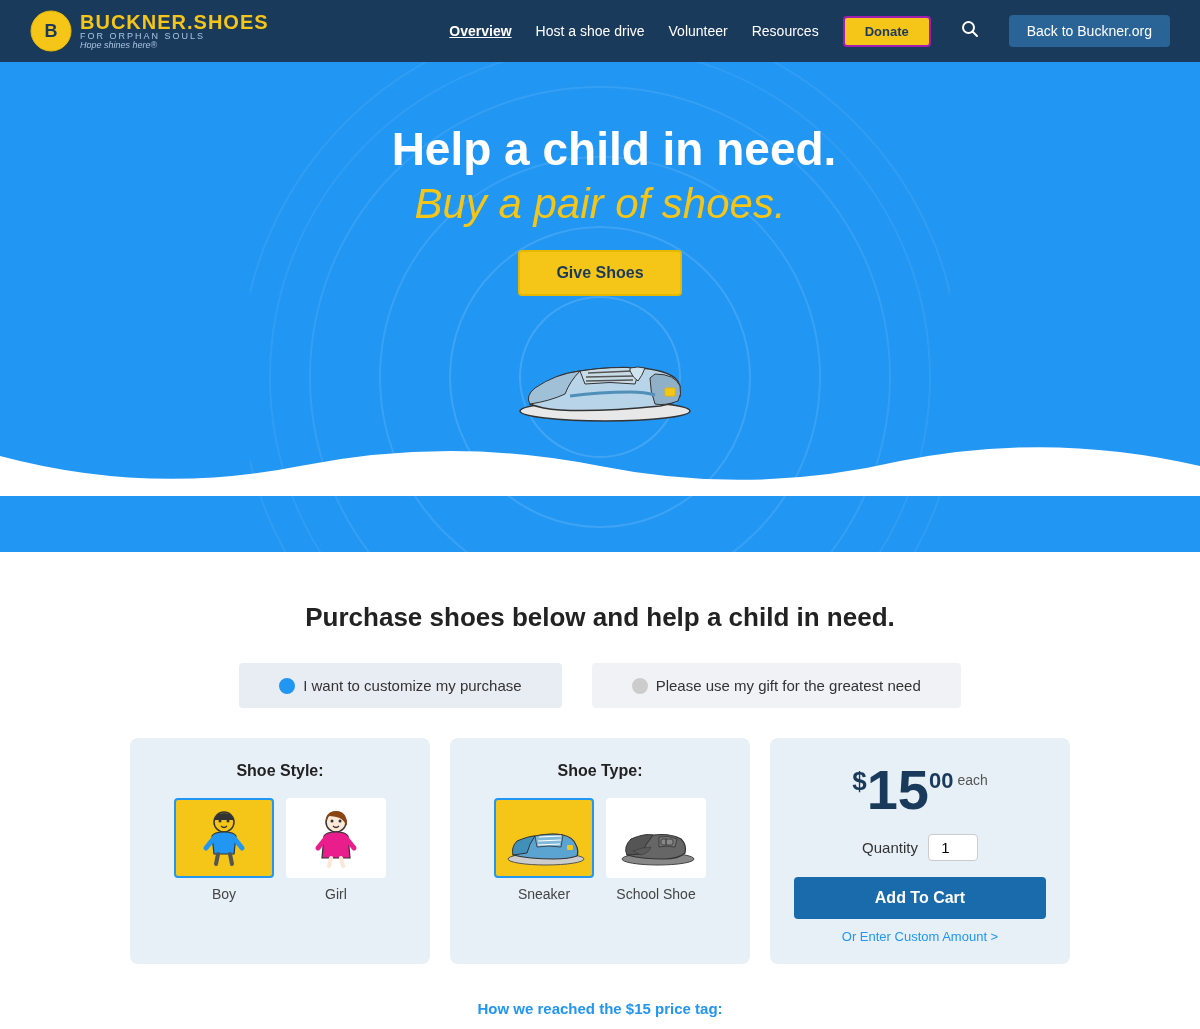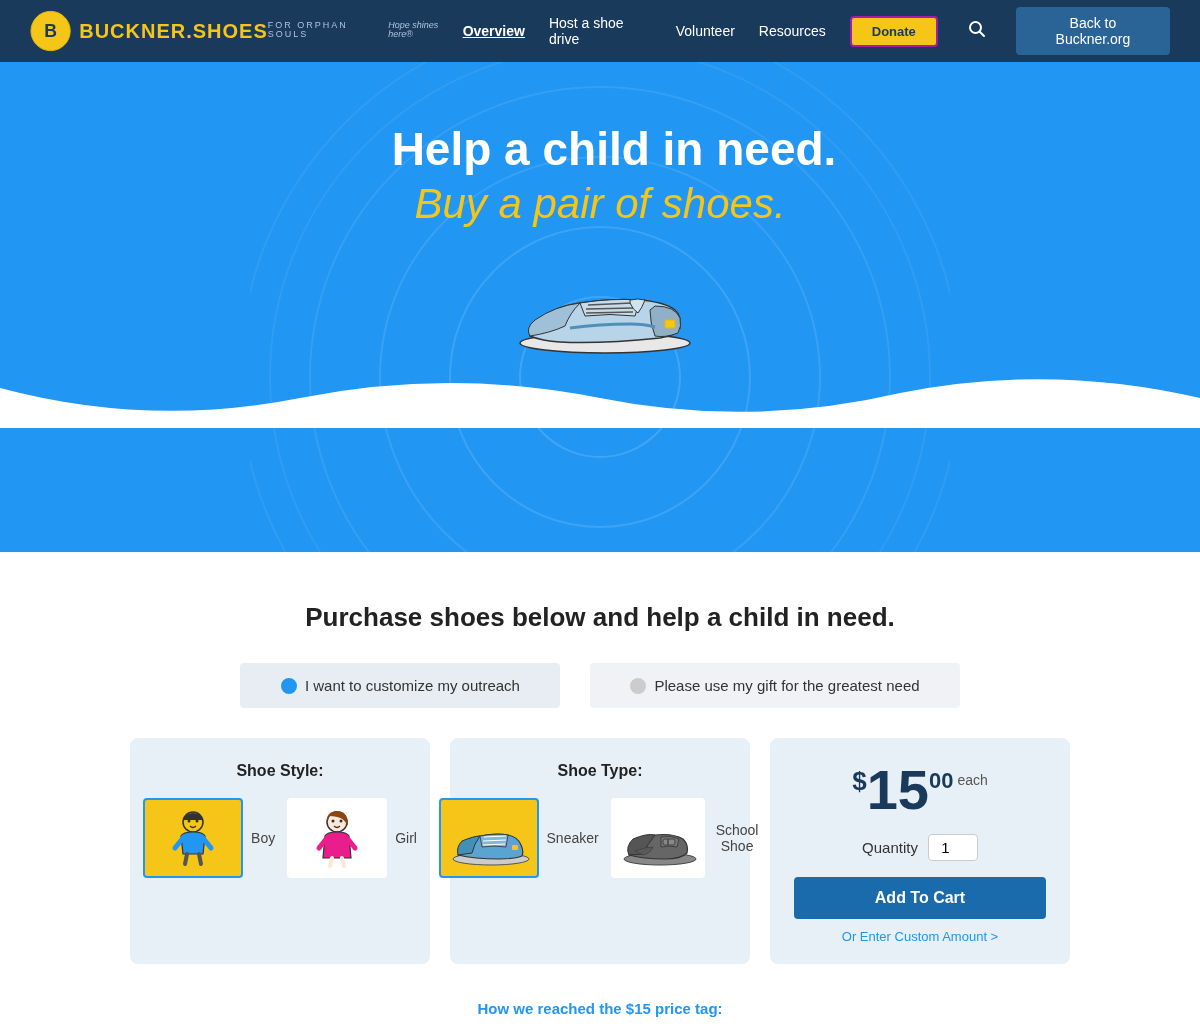--- a/index.html
+++ b/index.html
@@ -20,21 +20,21 @@
       display: flex;
       align-items: center;
       gap: 8px;
     }
     .logo-icon {
       width: 42px;
       height: 42px;
     }
     .logo-text {
       display: flex;
-      flex-direction: row;
+      flex-direction: column;
       line-height: 1;
     }
     .logo-brand {
       color: #fff;
       font-size: 20px;
       font-weight: bold;
       letter-spacing: 1px;
     }
     .logo-brand span { color: #f5c518; }
     .logo-subtitle {
@@ -234,21 +234,21 @@
       margin-bottom: 18px;
       text-align: center;
     }
     .card-options {
       display: flex;
       gap: 12px;
       justify-content: center;
     }
     .option-box {
       display: flex;
-      flex-direction: row;
+      flex-direction: column;
       align-items: center;
       gap: 8px;
       cursor: pointer;
     }
     .option-img-wrap {
       width: 100px;
       height: 80px;
       border-radius: 4px;
       background: #f5c518;
       display: flex;
@@ -423,20 +423,21 @@
       <circle cx="350" cy="350" r="150" stroke="rgba(255,255,255,0.13)" stroke-width="2"></circle>
       <circle cx="350" cy="350" r="220" stroke="rgba(255,255,255,0.11)" stroke-width="2"></circle>
       <circle cx="350" cy="350" r="290" stroke="rgba(255,255,255,0.09)" stroke-width="2"></circle>
       <circle cx="350" cy="350" r="360" stroke="rgba(255,255,255,0.07)" stroke-width="2"></circle>
       <circle cx="350" cy="350" r="330" stroke="rgba(255,255,255,0.07)" stroke-width="2"></circle>
     </svg>
   </div>
   <div class="hero-content">
     <h1 class="hero-title">Help a child in need.</h1>
     <div class="hero-subtitle">Buy a pair of shoes.</div>
+    <button class="btn-give">Give Shoes</button>
   </div>
   <div class="hero-shoe">
 
     <svg width="200" height="110" viewBox="0 0 200 110" fill="none">
 
       <ellipse cx="105" cy="95" rx="85" ry="10" fill="#e8e8e8" stroke="#333" stroke-width="1.5"></ellipse>
 
       <path d="M30 88 Q40 60 80 55 Q110 50 140 52 Q165 54 175 62 Q182 68 180 80 Q175 88 160 90 Q100 96 60 94 Q42 93 30 88Z" fill="#b8d4e8" stroke="#333" stroke-width="1.5"></path>
 
       <path d="M30 88 Q25 80 35 72 Q55 58 80 55 Q70 65 65 78 Q50 85 30 88Z" fill="#a0c0d8" stroke="#333" stroke-width="1"></path>
@@ -463,21 +464,21 @@
     </svg>
   </div>
 </section>
 
 <section class="main-section">
   <h2 class="section-title">Purchase shoes below and help a child in need.</h2>
 
   <div class="radio-row">
     <div class="radio-option active">
       <span class="radio-dot"></span>
-      <span>I want to customize my outreach</span>
+      <span>I want to customize my purchase</span>
     </div>
     <div class="radio-option">
       <span class="radio-dot inactive"></span>
       <span>Please use my gift for the greatest need</span>
     </div>
   </div>
 
   <div class="product-area">
 
     <div class="card">

